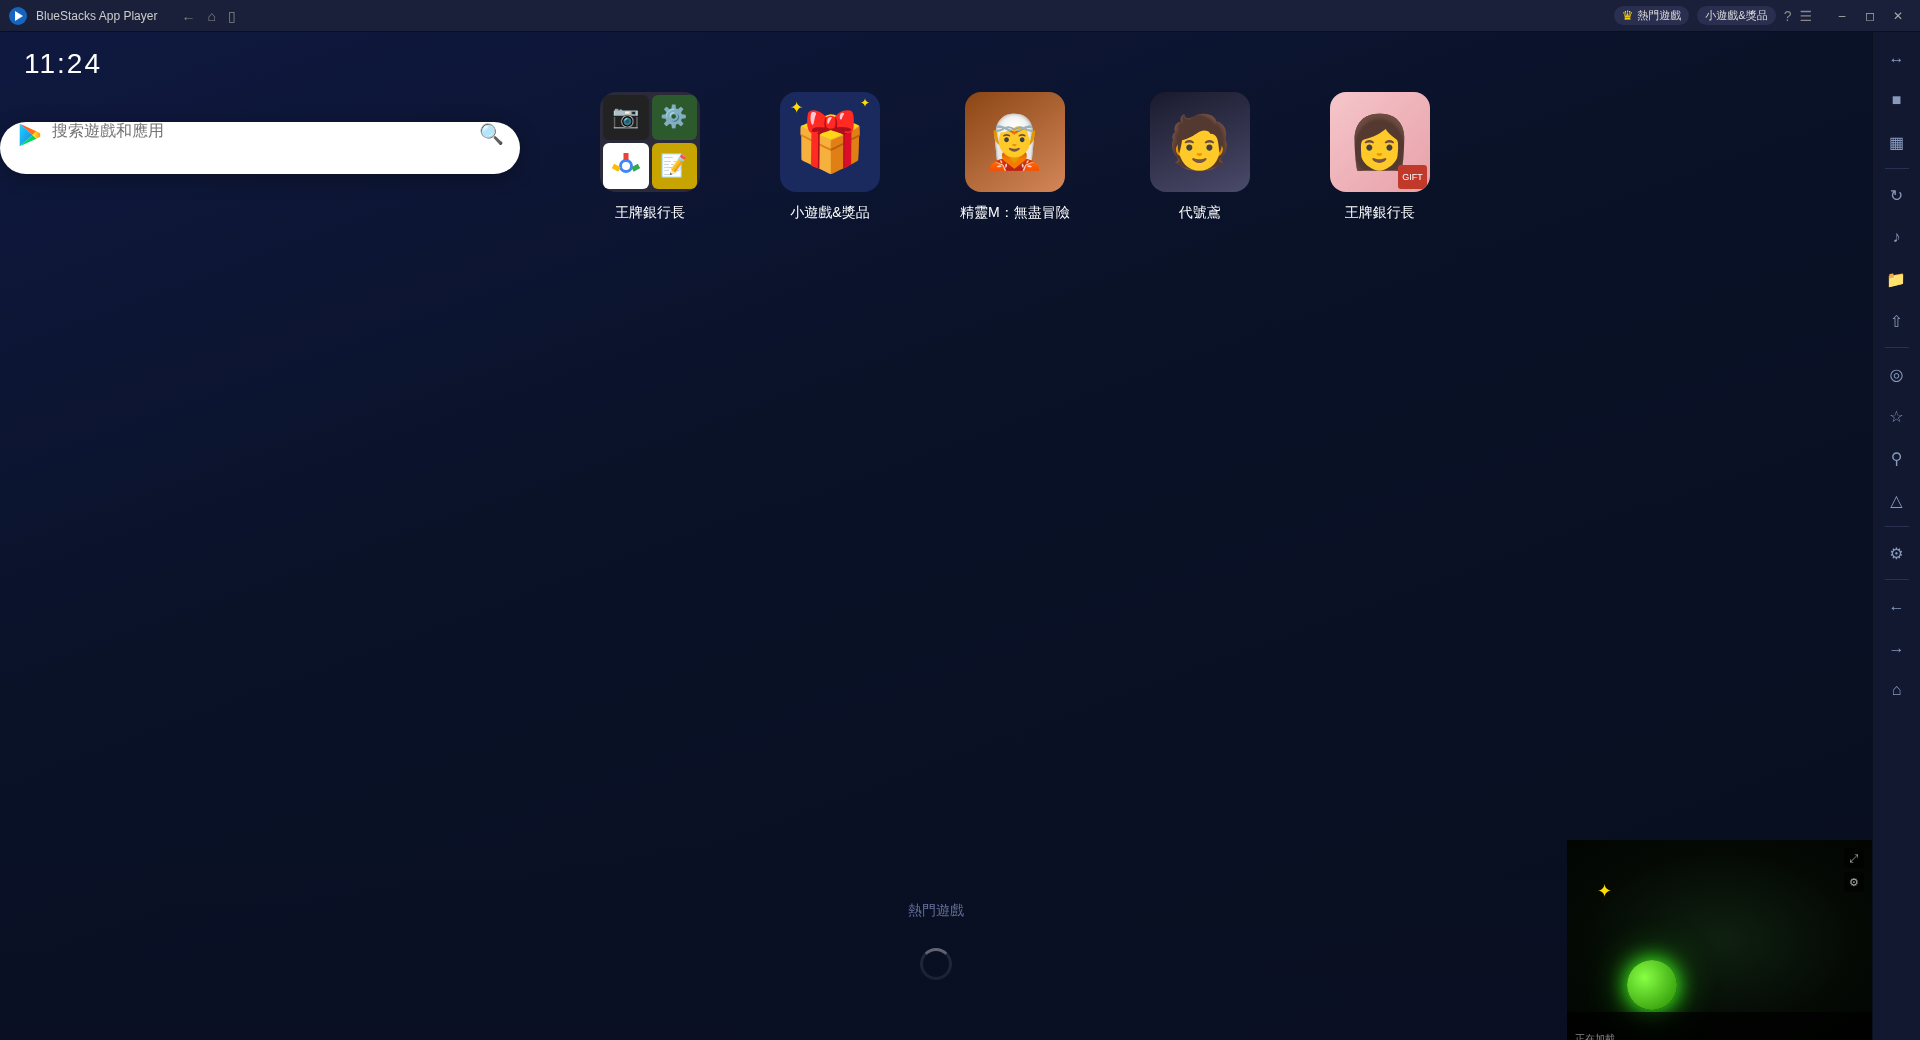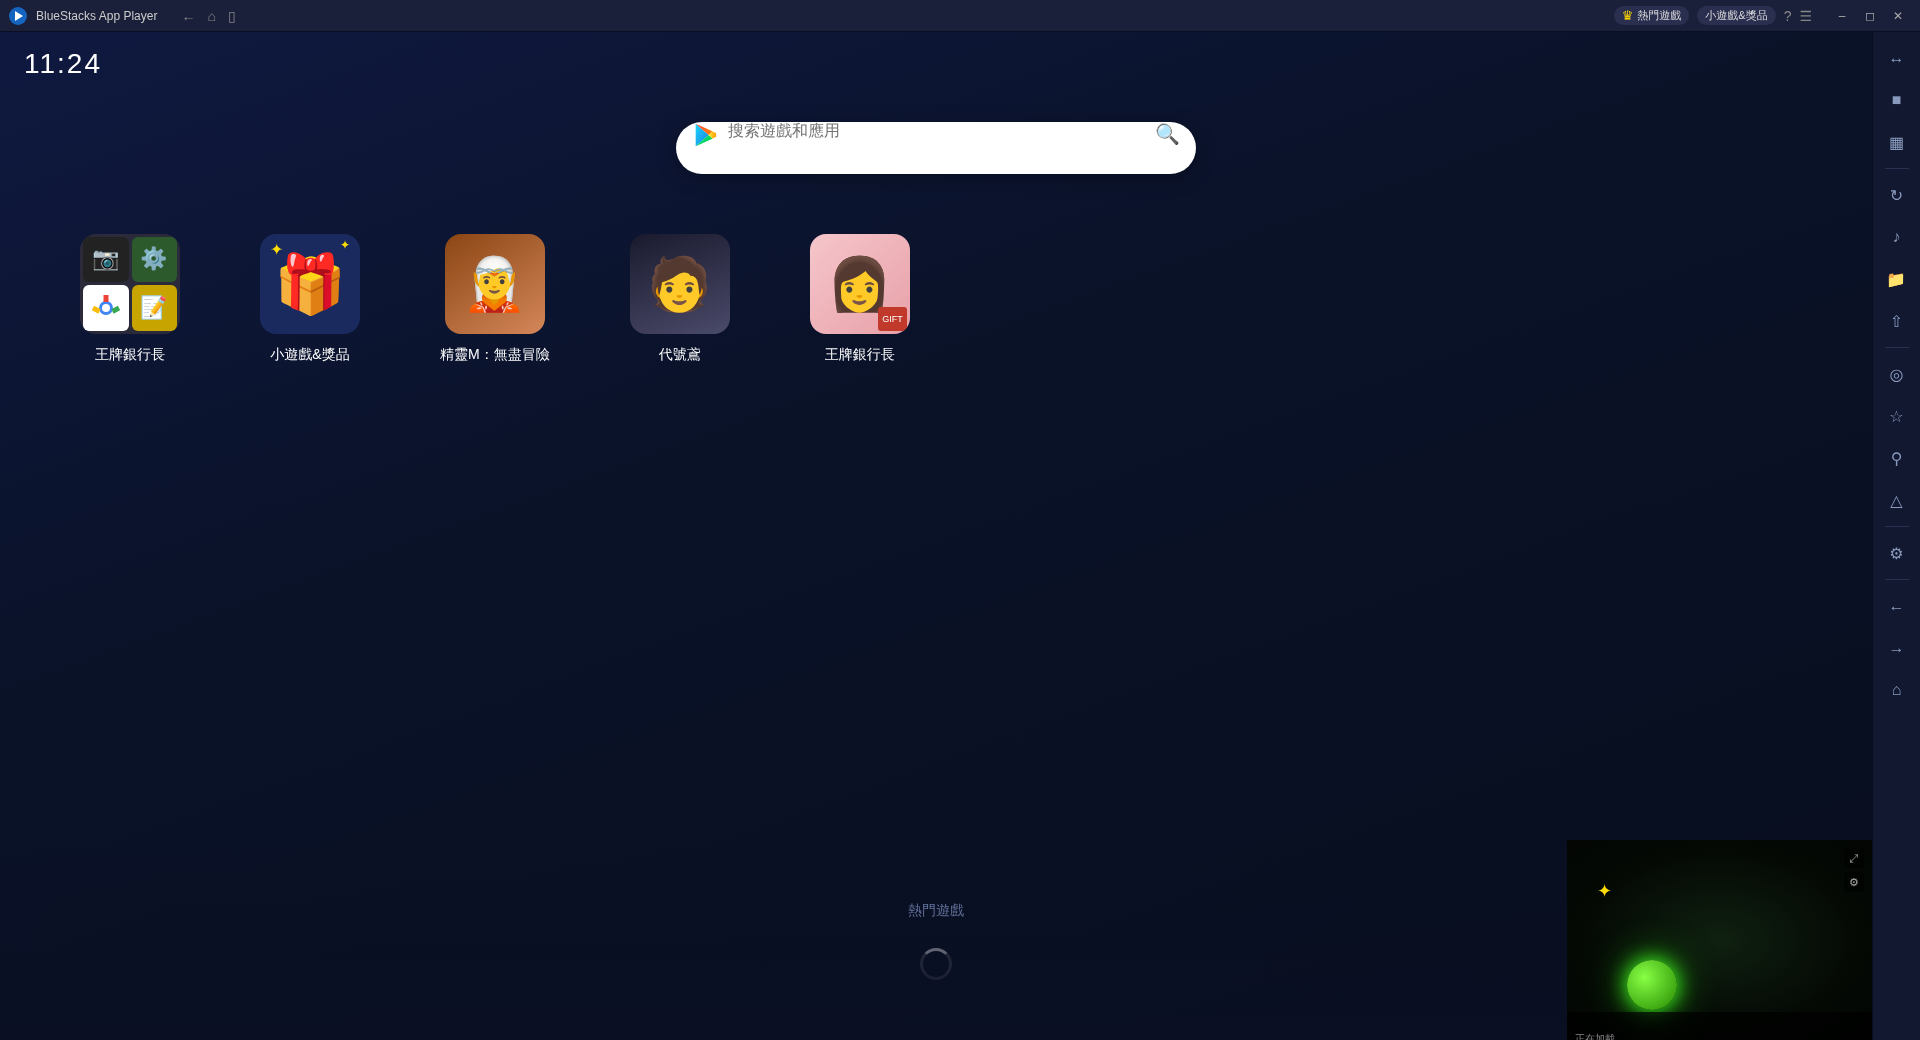--- a/index.html
+++ b/index.html
@@ -99,21 +99,21 @@
       display: flex;
       flex: 1;
       overflow: hidden;
     }
 
     
     .content-area {
       flex: 1;
       background: linear-gradient(160deg, #0f1940 0%, #0a1228 40%, #080e1e 100%);
       display: flex;
-      flex-direction: column;
+      flex-direction: row;
       position: relative;
       overflow: hidden;
     }
 
     
     .clock {
       position: absolute;
       top: 16px;
       left: 24px;
       color: white;

